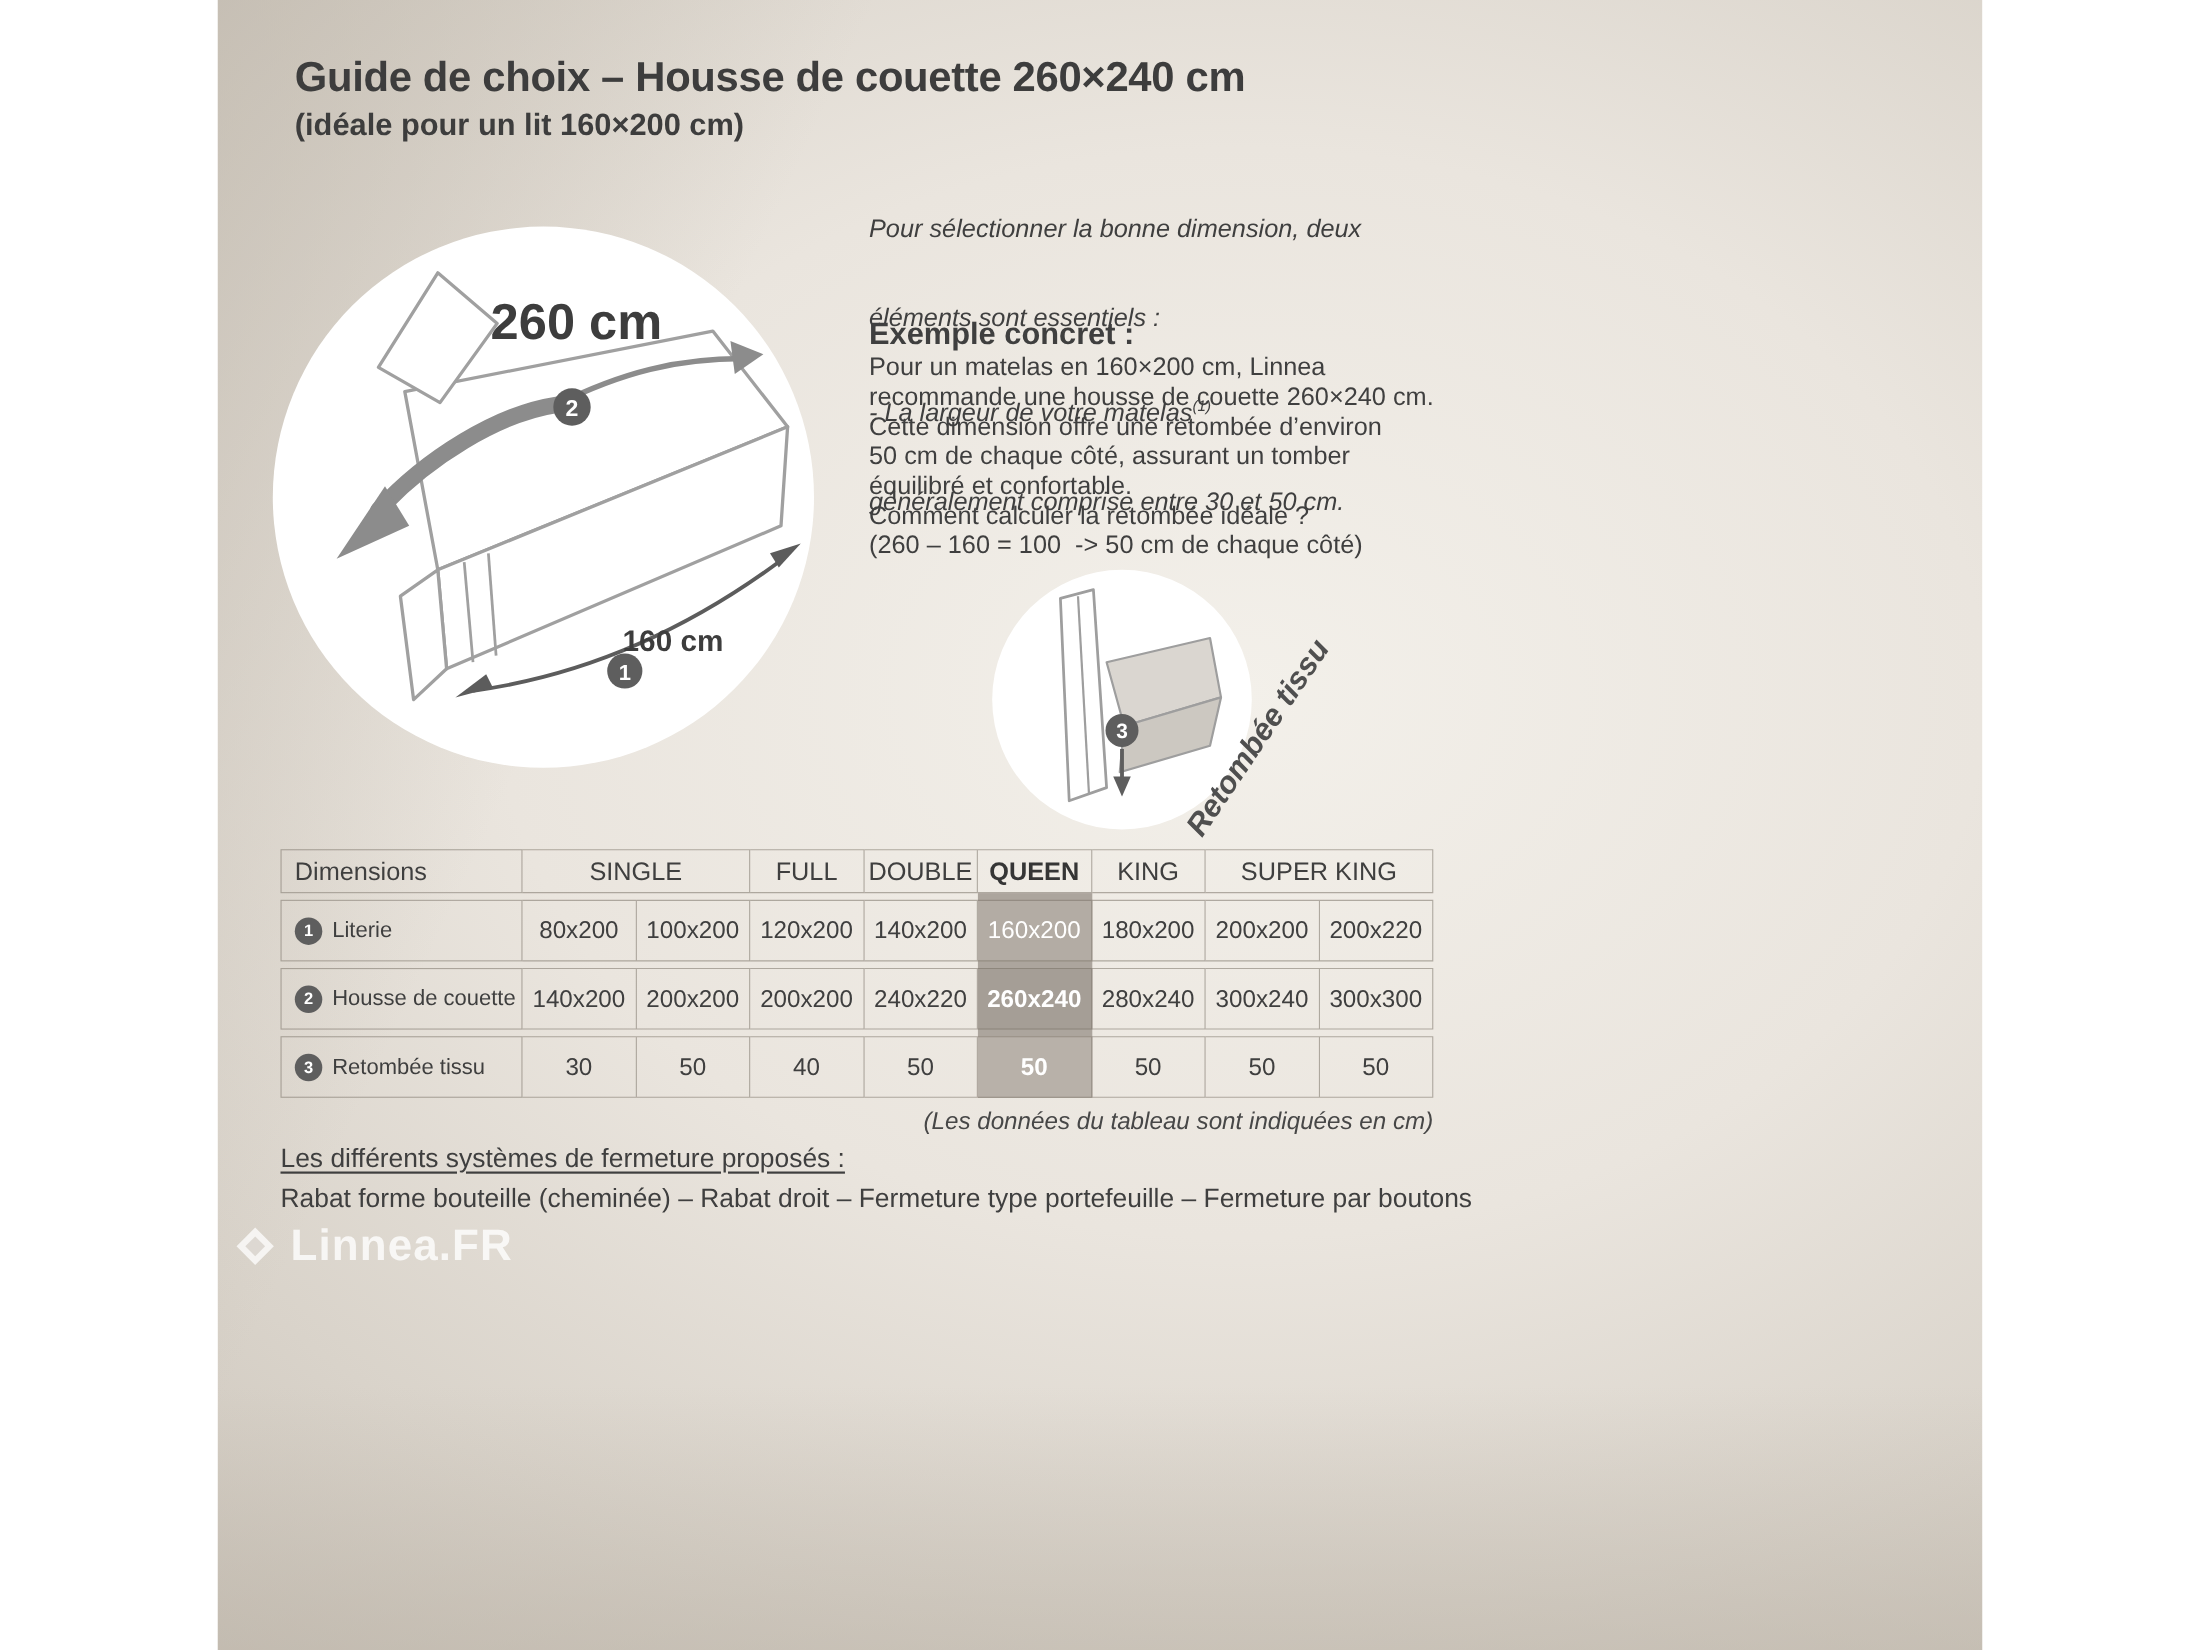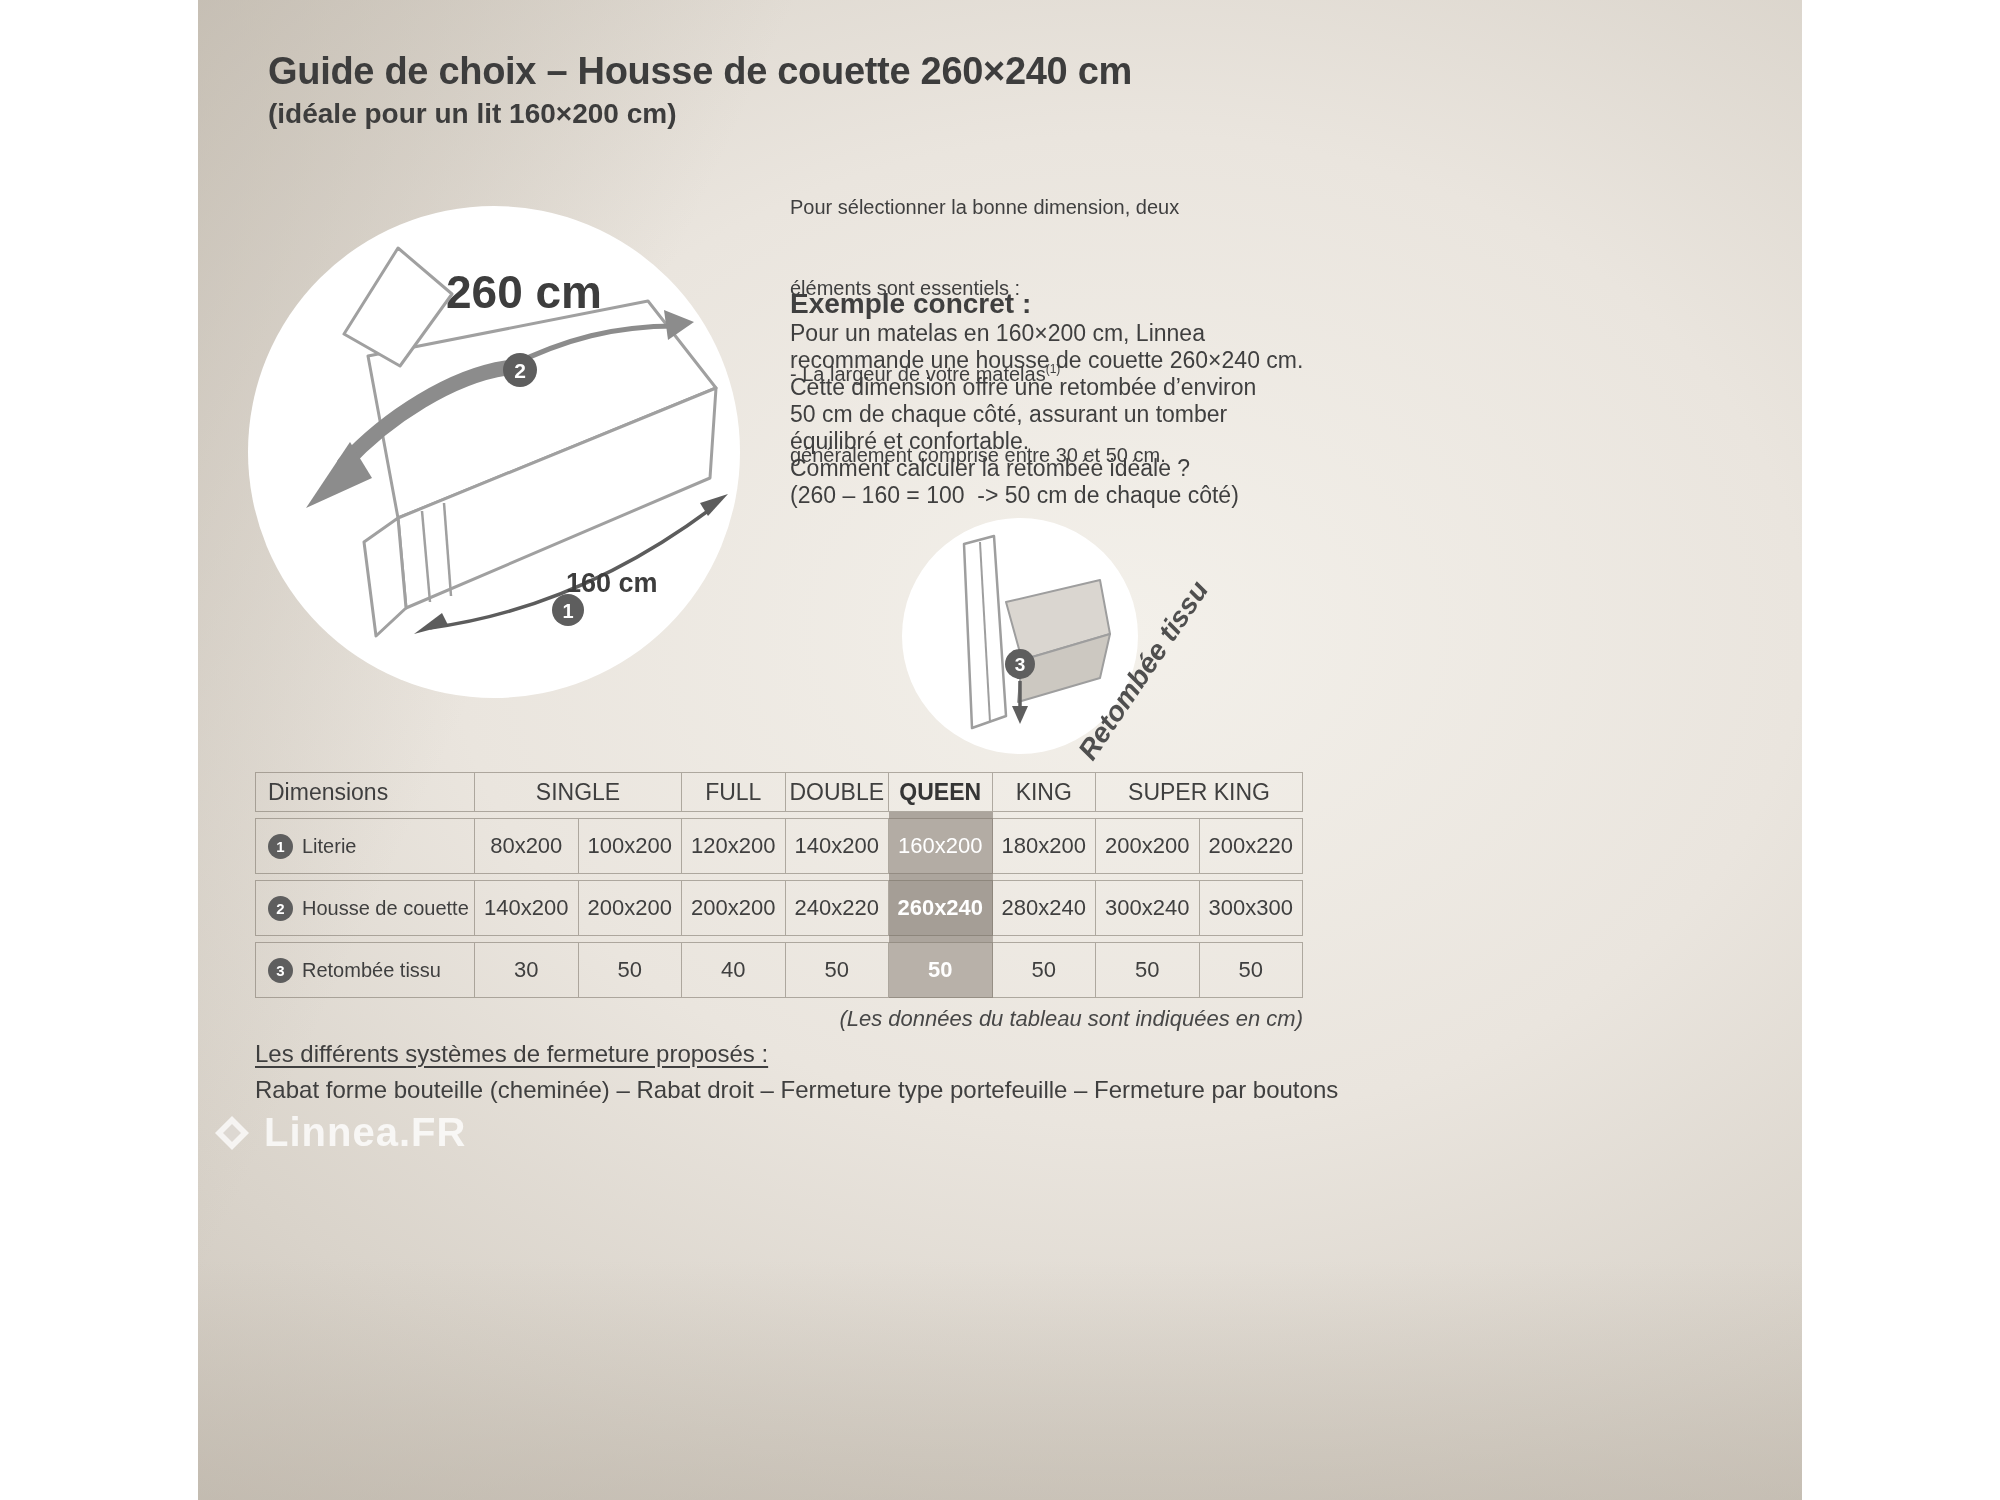--- a/index.html
+++ b/index.html
@@ -17,21 +17,21 @@
       radial-gradient(ellipse 1500px 1100px at 58% 42%, #f3f0ea 0%, #eae5de 45%, #d9d3ca 78%, #ccc5bb 100%);
   }
   .title{
     position:absolute;left:268px;top:50px;margin:0;
     font-size:38px;font-weight:bold;color:#3d3d3d;letter-spacing:-0.3px;
   }
   .subtitle{
     position:absolute;left:268px;top:98px;margin:0;
     font-size:28px;font-weight:bold;color:#3d3d3d;
   }
-  .intro{position:absolute;left:790px;top:140px;font-size:20px;line-height:27px;white-space:pre;}
+  .intro{position:absolute;left:790px;top:140px;font-size:23px;line-height:27px;white-space:pre;font-style:italic;}
   .intro sup{font-size:0.6em;}
   .example-heading{position:absolute;left:790px;top:288px;font-size:28px;font-weight:bold;}
   .example-body{position:absolute;left:790px;top:320px;font-size:23px;line-height:27px;white-space:pre;}
   .bed-circle{
     position:absolute;left:248px;top:206px;width:492px;height:492px;
     border-radius:50%;background:#ffffff;
   }
   .retombee-circle{
     position:absolute;left:902px;top:518px;width:236px;height:236px;
     border-radius:50%;background:#ffffff;

